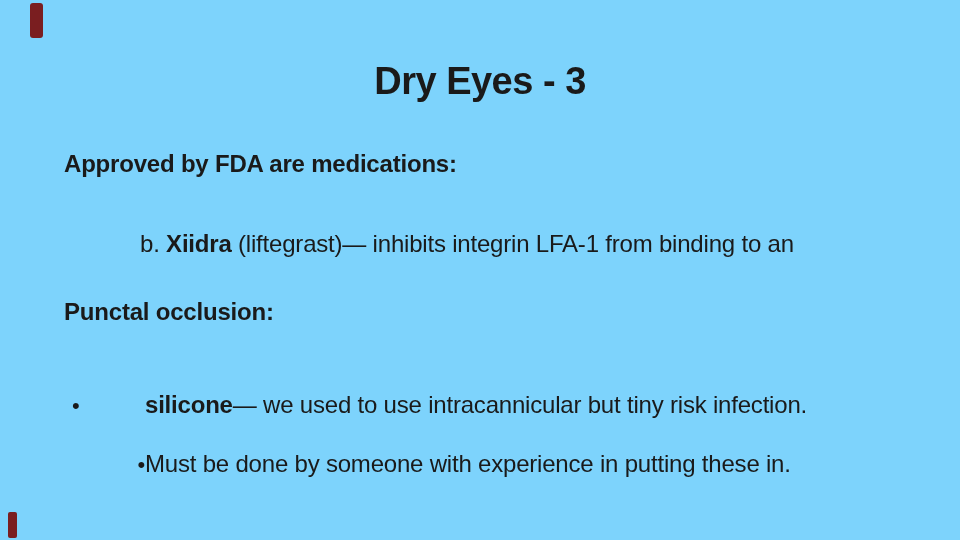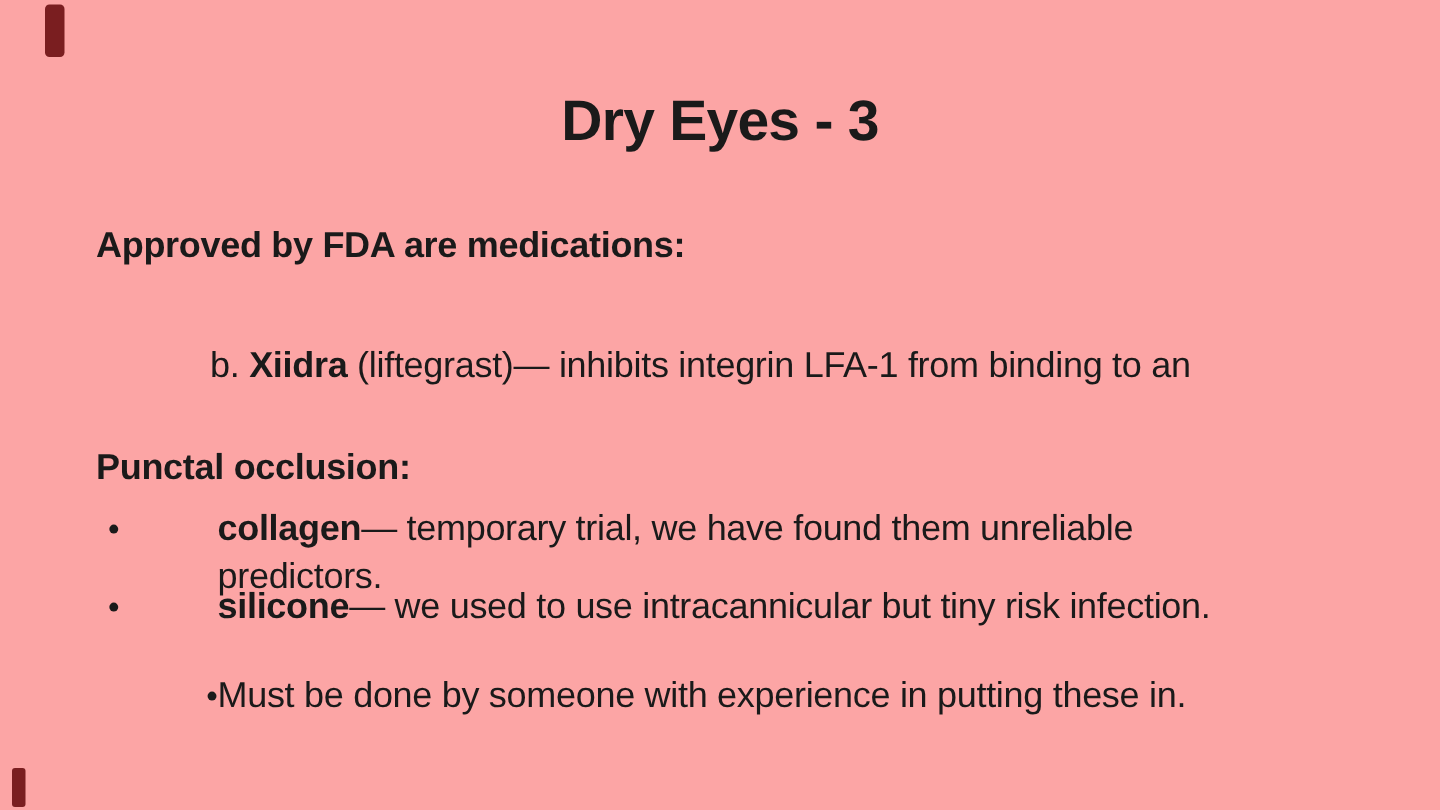--- a/index.html
+++ b/index.html
@@ -1,19 +1,19 @@
 <!DOCTYPE html>
 <html><head>
 <meta charset="utf-8">
 <style>
   html,body{margin:0;padding:0;}
   .slide{
     position:relative;
     width:960px;height:540px;
-    background:#fca5a5;
+    background:#7dd3fc;
     overflow:hidden;
     font-family:"Liberation Sans", sans-serif;
     color:#1a1a1a;
   }
   .corner{position:absolute;}
   .corner-tl{left:30px;top:3px;width:13px;height:35px;border-radius:3px;}
   .corner-bl{left:8px;top:512px;width:9px;height:26px;border-radius:2px;}
   .title{
     position:absolute;top:60px;left:0;width:100%;
     text-align:center;
@@ -49,21 +49,19 @@
   <h1 class="title">Dry Eyes - 3</h1>
 
   <div class="line bold l-heading1">Approved by FDA are medications:</div>
 
 
   <div class="line l-item-b"><span>b. </span><span class="bold">Xiidra</span><span> (liftegrast)— inhibits integrin LFA-1 from binding to an</span></div>
 
 
   <div class="line bold l-heading2">Punctal occlusion:</div>
 
-  <div class="line l-bullet-1"><span class="bullet-marker">•</span><span class="bold">collagen</span><span>— temporary trial, we have found them unreliable</span></div>
 
-  <div class="line l-bullet-1-wrap">predictors.</div>
 
   <div class="line l-bullet-2"><span class="bullet-marker">•</span><span class="bold">silicone</span><span>— we used to use intracannicular but tiny risk infection.</span></div>
 
   <div class="line l-bullet-3"><span class="bullet-marker">•</span><span>Must be done by someone with experience in putting these in.</span></div>
 
 </div>
 
 </body></html>

